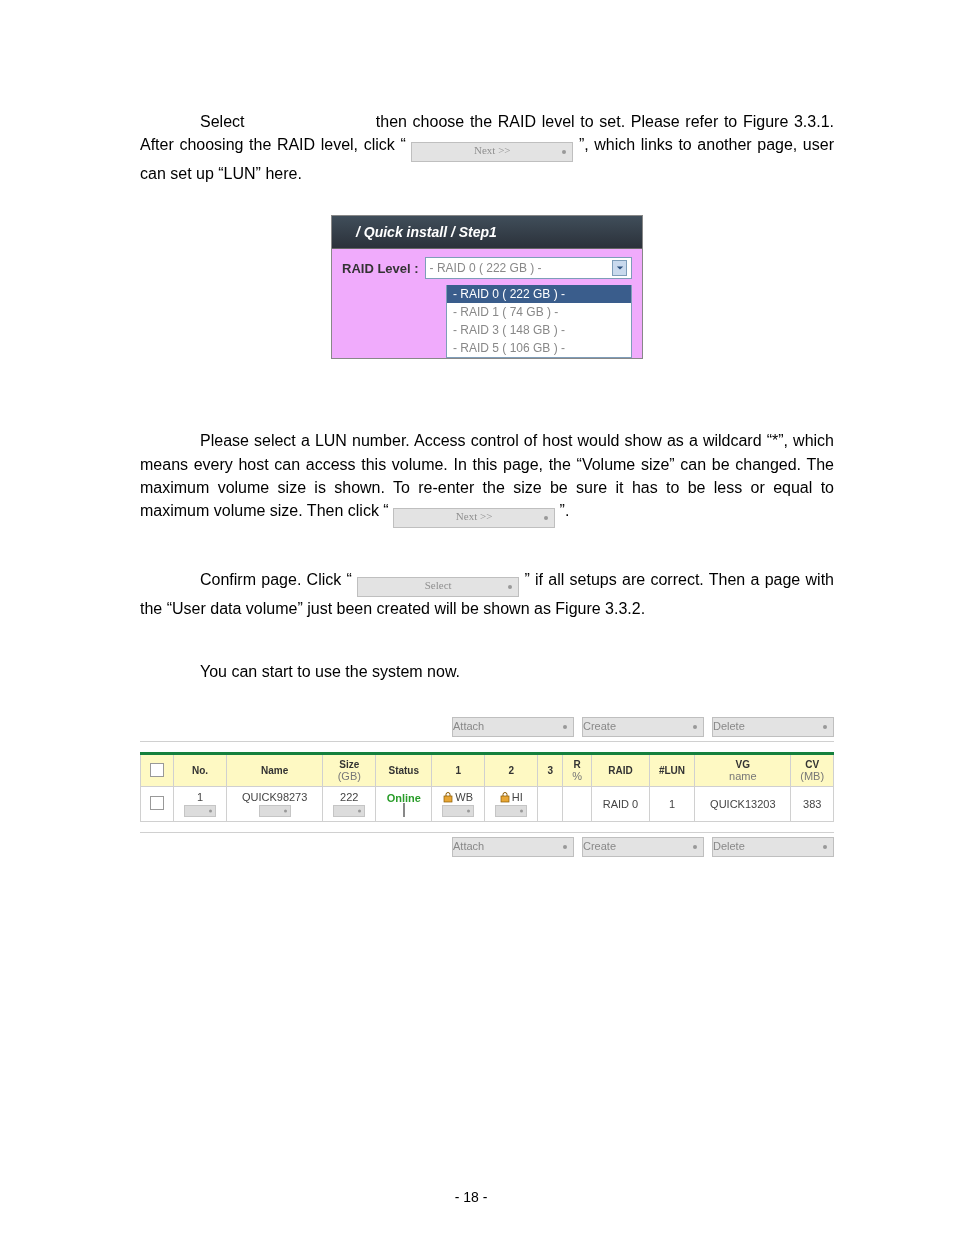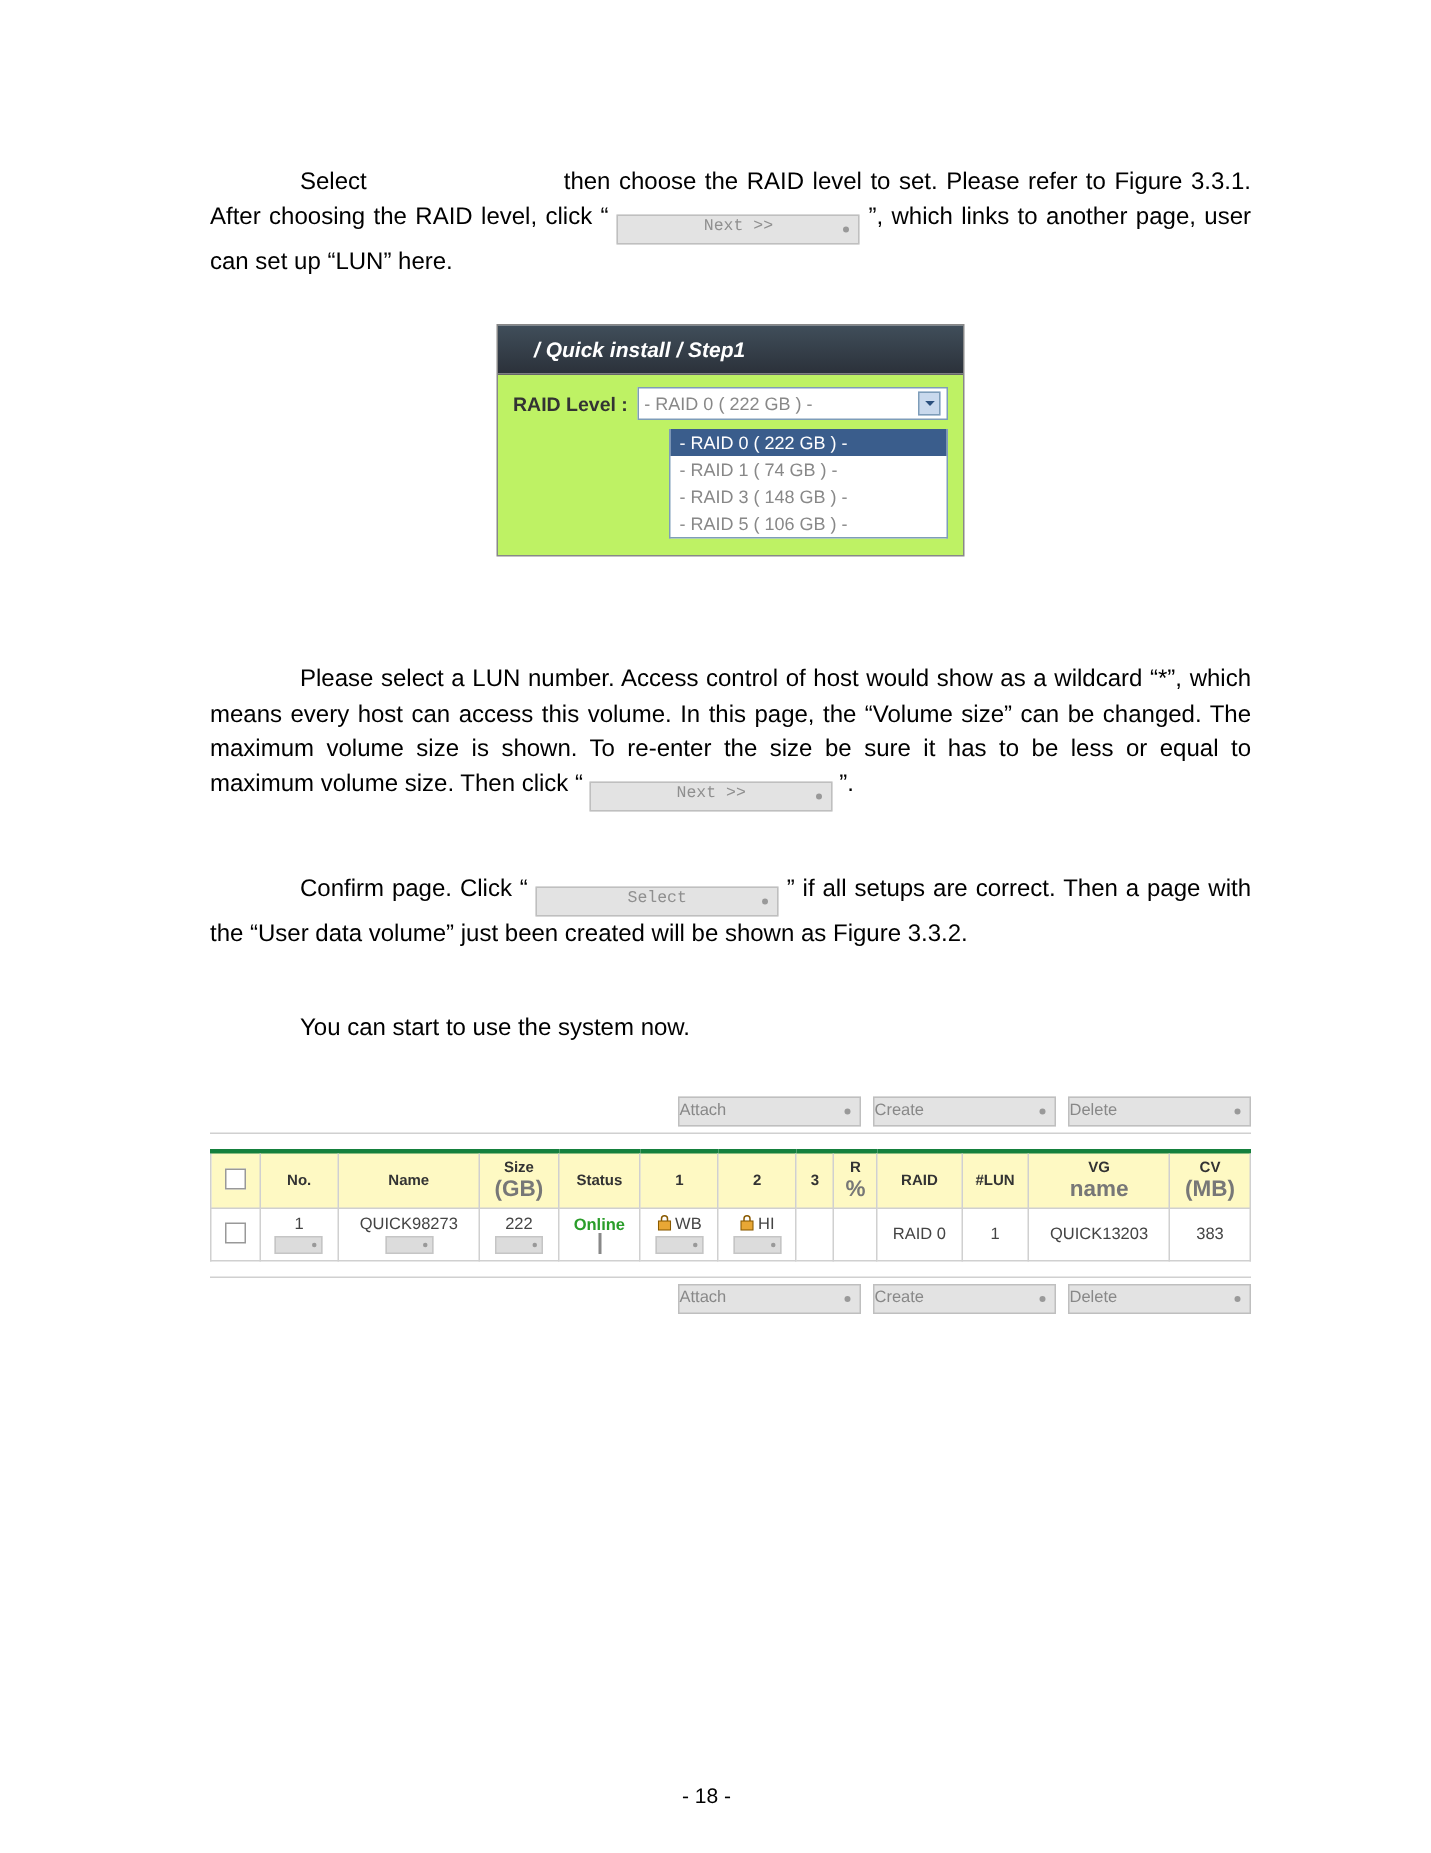--- a/index.html
+++ b/index.html
@@ -27,21 +27,21 @@
     display:inline-block;
     width:60px;
   }
   .inline-btn {
     display: inline-block;
     position: relative;
     width: 120px;
     height: 18px;
     background: #e3e3e3;
     border: 1px solid #bfbfbf;
-    font-family: Liberation Mono, monospace;
+    font-family: Liberation Serif, serif;
     font-size: 11px;
     color: #8f8f8f;
     text-align: center;
     line-height: 15px;
     vertical-align: -4px;
   }
   .inline-btn .dot {
     position:absolute;
     right:6px;
     top:50%;
@@ -60,22 +60,22 @@
   .step-panel .hdr {
     background: linear-gradient(#404e5a, #2b313a);
     color:#fff;
     font-style: italic;
     font-weight: bold;
     font-size:14px;
     padding: 8px 24px;
     border-bottom:1px solid #666;
   }
   .step-panel .body {
-    background:#bef264;
-    padding: 8px 10px 11px 10px;
+    background:#f0abfc;
+    padding: 8px 10px 0 10px;
   }
   .raid-line {
     display:flex;
     align-items:center;
     padding-bottom:6px;
   }
   .raid-line .lbl {
     font-weight:bold;
     font-size:13px;
     color:#333;
@@ -159,22 +159,22 @@
   table.vol th:first-child, table.vol td:first-child { border-left:1px solid #d0d0d0;}
   table.vol thead th {
     background:#fef9c3;
     font-weight:bold;
     font-size:10px;
     color:#333;
     border-top:3px solid #15803d;
   }
   table.vol thead th .sub {
     display:block;
-    font-weight:bold;
-    font-size:15px;
+    font-weight:normal;
+    font-size:11px;
     color:#777;
   }
   .cell-dot {
     display:block;
     width:30px;height:10px;
     margin:2px auto 0;
     background:#dcdcdc;
     border:1px solid #c5c5c5;
     position:relative;
   }

